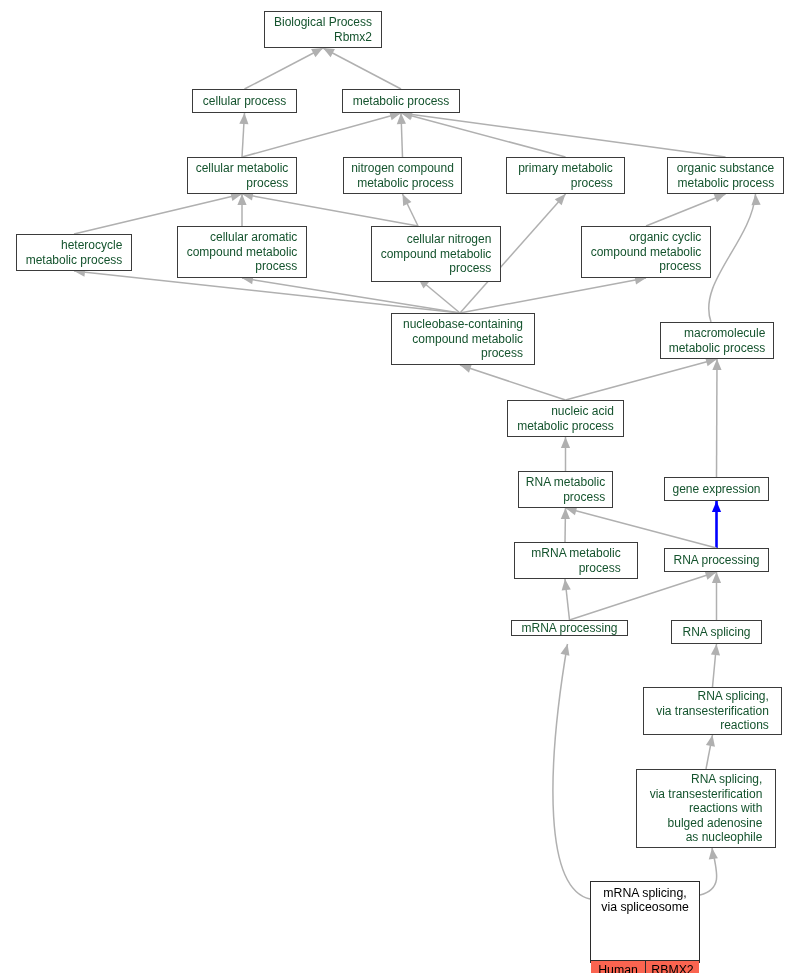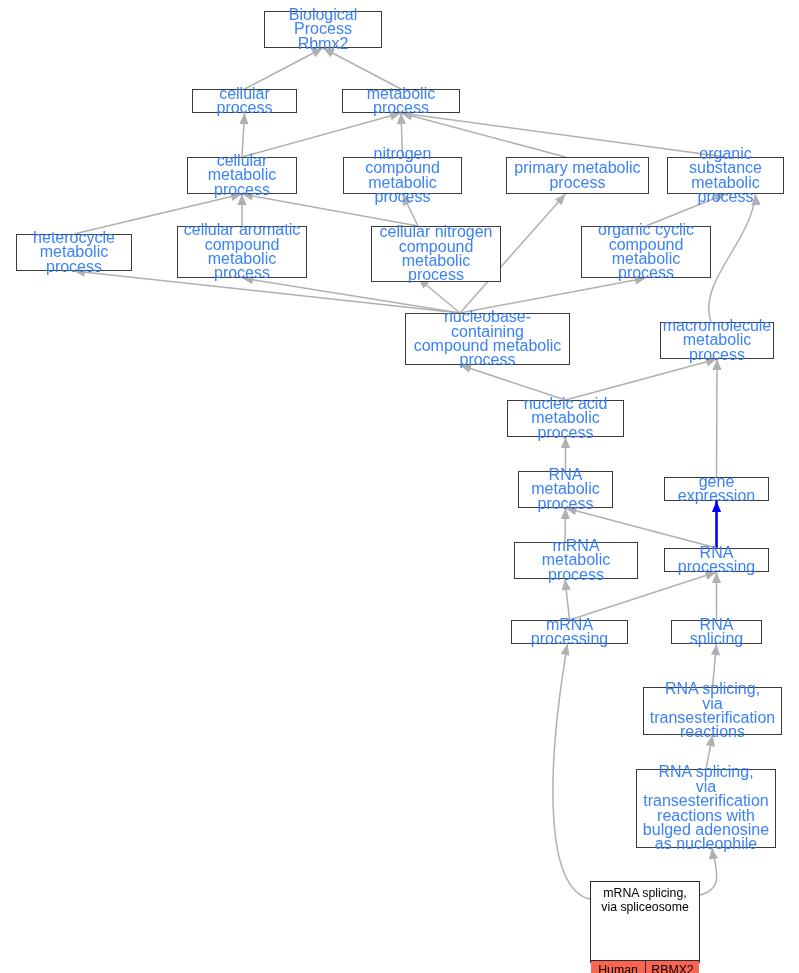--- a/index.html
+++ b/index.html
@@ -26,24 +26,24 @@
     pointer-events: none;
   }
   .node {
     position: absolute;
     box-sizing: border-box;
     background: #ffffff;
     border: 1.6px solid #3b3b3b;
     display: flex;
     align-items: center;
     justify-content: center;
-    text-align: center;
-    font-size: 16px;
+    text-align: right;
+    font-size: 12px;
     line-height: 14.4px;
-    color: #3b82f6;
+    color: #14532d;
     white-space: pre-line;
     padding: 0 3px;
     z-index: 2;
   }
   .term-table {
     position: absolute;
     box-sizing: border-box;
     border: 1.6px solid #2b2b2b;
     background: #ffffff;
     z-index: 3;
@@ -148,49 +148,49 @@
       <polygon points="567.5,644 569.4801437931417,655.7575095389492 560.5208046635171,653.6669970753702" fill="#b0b0b0"></polygon>
     </svg>
 <div class="node" style="left: 264px; top: 11px; width: 118px; height: 37px; border-color: rgb(59, 59, 59); background: rgb(255, 255, 255);">Biological Process
 Rbmx2</div>
     <div class="node" style="left: 192px; top: 89px; width: 105px; height: 24px; border-color: rgb(59, 59, 59); background: rgb(255, 255, 255);">cellular process</div>
     <div class="node" style="left: 342px; top: 89px; width: 118px; height: 24px; border-color: rgb(59, 59, 59); background: rgb(255, 255, 255);">metabolic process</div>
     <div class="node" style="left: 187px; top: 157px; width: 110px; height: 37px; border-color: rgb(59, 59, 59); background: rgb(255, 255, 255);">cellular metabolic
 process</div>
     <div class="node" style="left: 343px; top: 157px; width: 119px; height: 37px; border-color: rgb(59, 59, 59); background: rgb(255, 255, 255);">nitrogen compound
 metabolic process</div>
-    <div class="node" style="left: 506px; top: 157px; width: 143px; height: 37px; border-color: rgb(59, 59, 59); background: rgb(255, 255, 255);">primary metabolic
+    <div class="node" style="left: 506px; top: 157px; width: 119px; height: 37px; border-color: rgb(59, 59, 59); background: rgb(255, 255, 255);">primary metabolic
 process</div>
     <div class="node" style="left: 667px; top: 157px; width: 117px; height: 37px; border-color: rgb(59, 59, 59); background: rgb(255, 255, 255);">organic substance
 metabolic process</div>
     <div class="node" style="left: 16px; top: 234px; width: 116px; height: 37px; border-color: rgb(59, 59, 59); background: rgb(255, 255, 255);">heterocycle
 metabolic process</div>
     <div class="node" style="left: 177px; top: 226px; width: 130px; height: 52px; border-color: rgb(59, 59, 59); background: rgb(255, 255, 255);">cellular aromatic
 compound metabolic
 process</div>
     <div class="node" style="left: 371px; top: 226px; width: 130px; height: 56px; border-color: rgb(59, 59, 59); background: rgb(255, 255, 255);">cellular nitrogen
 compound metabolic
 process</div>
     <div class="node" style="left: 581px; top: 226px; width: 130px; height: 52px; border-color: rgb(59, 59, 59); background: rgb(255, 255, 255);">organic cyclic
 compound metabolic
 process</div>
-    <div class="node" style="left: 405px; top: 313px; width: 165px; height: 52px; border-color: rgb(59, 59, 59); background: rgb(255, 255, 255);">nucleobase-containing
+    <div class="node" style="left: 391px; top: 313px; width: 144px; height: 52px; border-color: rgb(59, 59, 59); background: rgb(255, 255, 255);">nucleobase-containing
 compound metabolic
 process</div>
     <div class="node" style="left: 660px; top: 322px; width: 114px; height: 37px; border-color: rgb(59, 59, 59); background: rgb(255, 255, 255);">macromolecule
 metabolic process</div>
     <div class="node" style="left: 507px; top: 400px; width: 117px; height: 37px; border-color: rgb(59, 59, 59); background: rgb(255, 255, 255);">nucleic acid
 metabolic process</div>
     <div class="node" style="left: 518px; top: 471px; width: 95px; height: 37px; border-color: rgb(59, 59, 59); background: rgb(255, 255, 255);">RNA metabolic
 process</div>
     <div class="node" style="left: 664px; top: 477px; width: 105px; height: 24px; border-color: rgb(59, 59, 59); background: rgb(255, 255, 255);">gene expression</div>
     <div class="node" style="left: 514px; top: 542px; width: 124px; height: 37px; border-color: rgb(59, 59, 59); background: rgb(255, 255, 255);">mRNA metabolic
 process</div>
     <div class="node" style="left: 664px; top: 548px; width: 105px; height: 24px; border-color: rgb(59, 59, 59); background: rgb(255, 255, 255);">RNA processing</div>
-    <div class="node" style="left: 511px; top: 620px; width: 117px; height: 24px; border-color: rgb(59, 59, 59); background: rgb(255, 255, 255);">mRNA processing</div>
+    <div class="node" style="left: 511px; top: 620px; width: 117px; height: 16px; border-color: rgb(59, 59, 59); background: rgb(255, 255, 255);">mRNA processing</div>
     <div class="node" style="left: 671px; top: 620px; width: 91px; height: 24px; border-color: rgb(59, 59, 59); background: rgb(255, 255, 255);">RNA splicing</div>
     <div class="node" style="left: 643px; top: 687px; width: 139px; height: 48px; border-color: rgb(59, 59, 59); background: rgb(255, 255, 255);">RNA splicing,
 via transesterification
 reactions</div>
     <div class="node" style="left: 636px; top: 769px; width: 140px; height: 79px; border-color: rgb(59, 59, 59); background: rgb(255, 255, 255);">RNA splicing,
 via transesterification
 reactions with
 bulged adenosine
 as nucleophile</div>
     <div class="term-table" style="left: 590px; top: 881px; width: 110px; height: 82px;">

